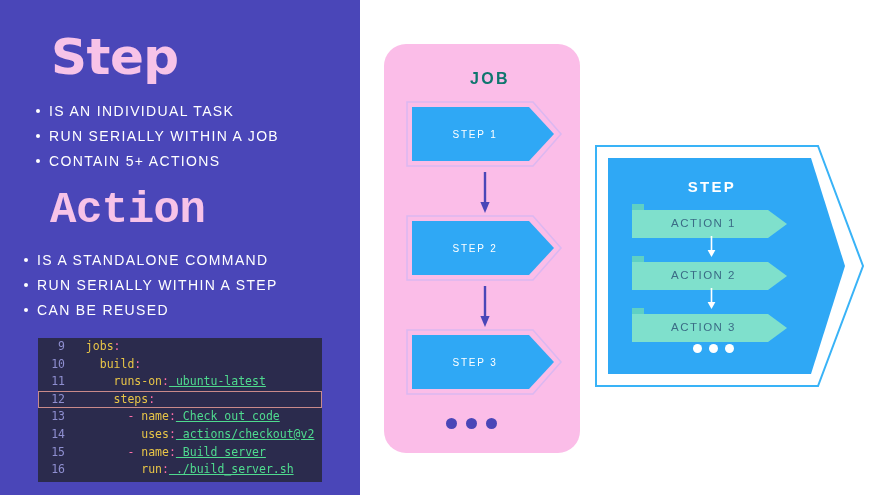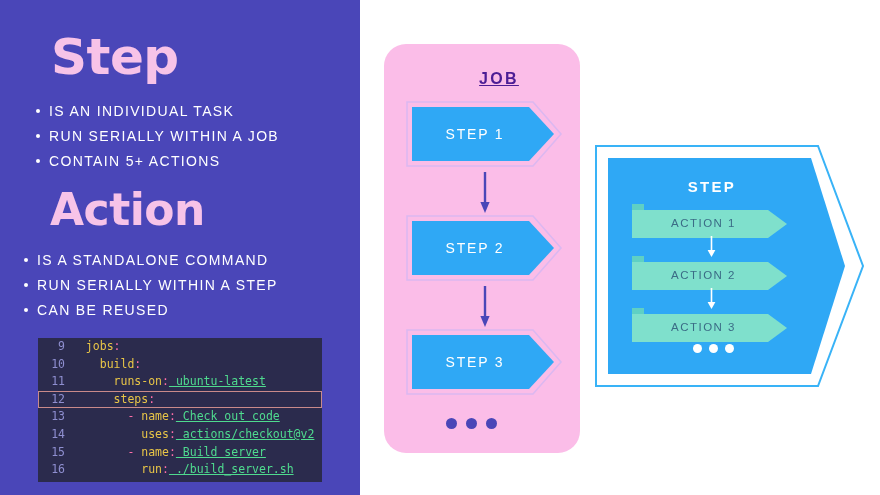--- a/index.html
+++ b/index.html
@@ -19,21 +19,21 @@
   }
   .heading{
     position:absolute;
     color:#f7c3e8;
     font-weight:bold;
     letter-spacing:-0.5px;
     line-height:1;
     font-family:"DejaVu Sans", sans-serif;
   }
   #heading-step{left:51px;top:32px;font-size:50px;}
-  #heading-action{left:50px;top:188px;font-size:44px;}
+  #heading-action{left:50px;top:188px;font-size:44px;font-family:Liberation Mono, monospace;}
 
   .bullet-list{position:absolute;margin:0;padding:0;list-style:none;}
   #list-step{left:36px;top:99px;}
   #list-action{left:24px;top:248px;}
   .bullet-item{
     display:flex;align-items:flex-start;
     color:#ffffff;
     font-size:14px;
     letter-spacing:1.35px;
     height:25px;
@@ -82,38 +82,37 @@
   .tk-val{color:#4fdb8f;text-decoration:underline;}
   .tk-dash{color:#ff6ea9;}
 
   
   .job-card{
     position:absolute;left:384px;top:44px;width:196px;height:409px;
     background:#fbbde8;
     border-radius:22px;
   }
   .job-title{
-    position:absolute;left:17px;top:26px;width:196px;
+    position:absolute;left:8px;top:26px;width:196px;
     text-align:center;
-    color:#4c1d95;
+    color:#0f766e;
     font-weight:bold;
     font-size:16px;
     letter-spacing:2.3px;
     font-family:"Liberation Sans", sans-serif;
-    text-decoration:underline;
   }
 
   .step-chev{
     position:absolute;left:21px;width:158px;height:68px;
   }
   .step-chev svg{display:block;width:158px;height:68px;}
   .step-chev .lbl{
     position:absolute;left:0;top:0;width:140px;height:68px;
     display:flex;align-items:center;justify-content:center;
-    color:#ffffff;font-size:14px;letter-spacing:1.8px;
+    color:#ffffff;font-size:10px;letter-spacing:1.8px;
     font-family:"Liberation Sans", sans-serif;
     pointer-events:none;
   }
   #step-1{top:56px;}
   #step-2{top:170px;}
   #step-3{top:284px;}
 
   .arrow-v{position:absolute;left:96px;width:10px;height:42px;}
   #arrow-1{top:128px;}
   #arrow-2{top:242px;}

